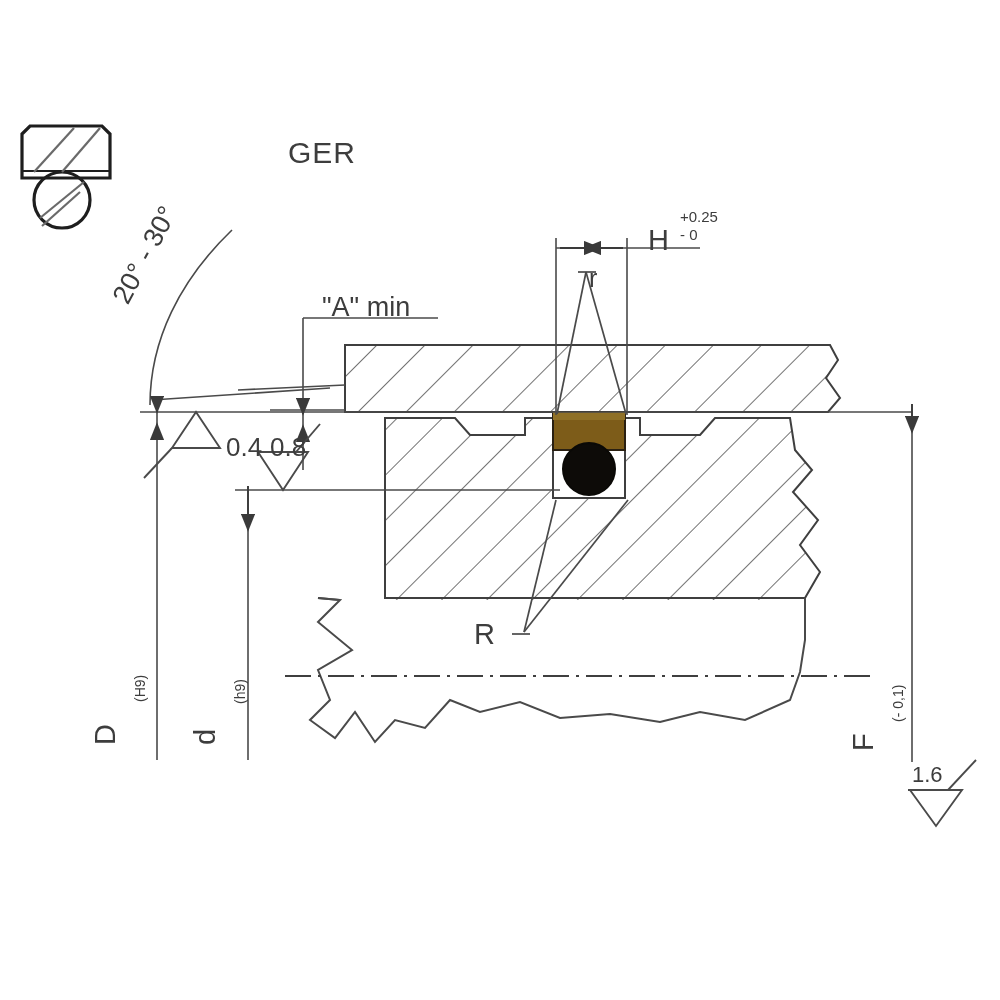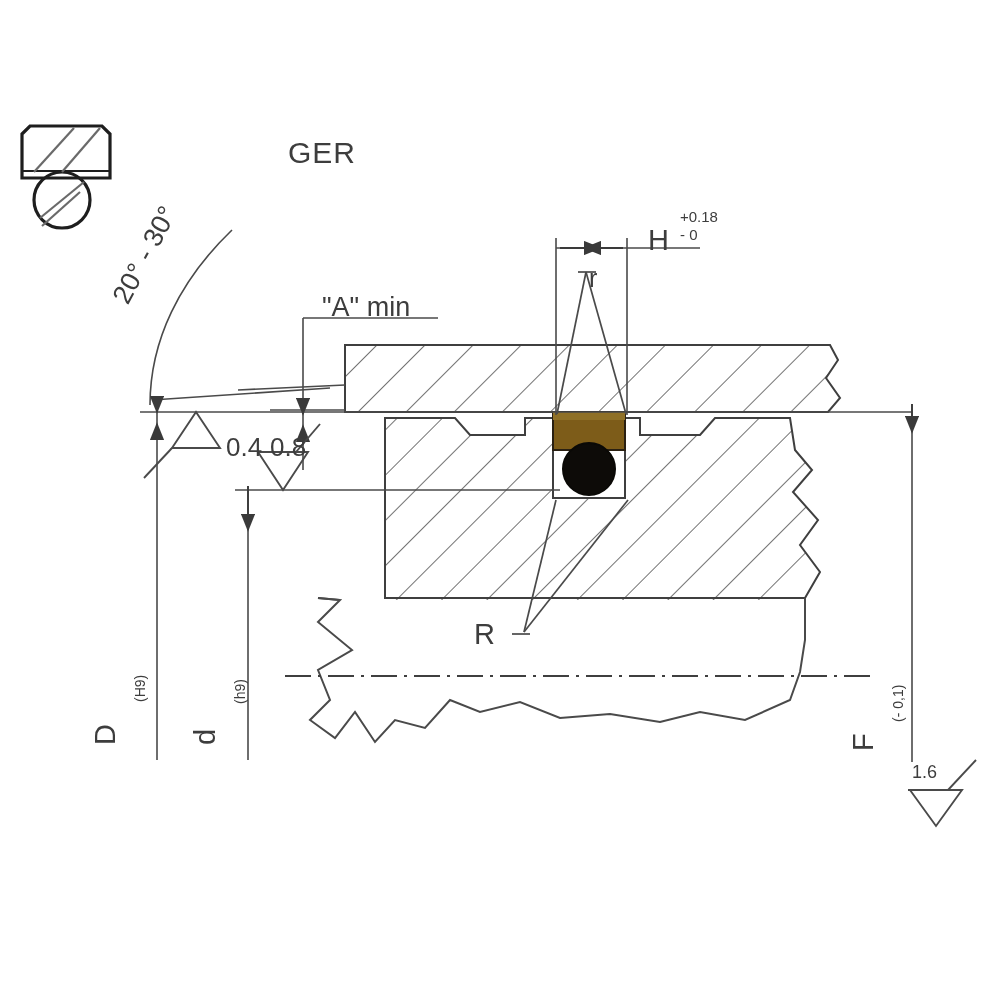--- a/index.html
+++ b/index.html
@@ -31,21 +31,21 @@
   }
   .lbl-ger     { left: 288px; top: 136px; font-size: 30px; letter-spacing: 1px; color:#3d3d3d; }
   .lbl-amin    { left: 322px; top: 292px; font-size: 27px; color:#3d3d3d; }
   .lbl-h       { left: 648px; top: 224px; font-size: 29px; color:#3d3d3d; }
   .lbl-htolu   { left: 680px; top: 208px; font-size: 15px; color:#3d3d3d; }
   .lbl-htoll   { left: 680px; top: 226px; font-size: 15px; color:#3d3d3d; }
   .lbl-r-small { left: 589px; top: 264px; font-size: 25px; color:#3d3d3d; }
   .lbl-R-big   { left: 474px; top: 618px; font-size: 29px; color:#3d3d3d; }
   .lbl-04      { left: 178px; top: 432px; font-size: 26px; color:#3d3d3d;margin-left:48px; }
   .lbl-08      { left: 270px; top: 432px; font-size: 26px; color:#3d3d3d; }
-  .lbl-16      { left: 912px; top: 762px; font-size: 18px; color:#3d3d3d; }
+  .lbl-16      { left: 912px; top: 762px; font-size: 22px; color:#3d3d3d; }
   .lbl-ang1    { left: 134px; top: 278px; font-size: 27px; color:#3d3d3d;
                  transform: rotate(-62deg); transform-origin: left bottom; }
   .lbl-vert {
     color: #3d3d3d;
     transform-origin: left bottom;
     transform: rotate(-90deg);
   }
   .lbl-D       { left: 122px; top: 712px; font-size: 29px; }
   .lbl-Dsub    { left: 148px; top: 686px; font-size: 14px; }
   .lbl-d       { left: 222px; top: 712px; font-size: 29px; }
@@ -197,21 +197,21 @@
       <line x1="908" y1="790" x2="962" y2="790"></line>
     </g>
 
   </svg>
 
   <div class="lbl lbl-ger">GER</div>
 
   <div class="lbl lbl-amin">"A" min</div>
 
   <div class="lbl lbl-h">H</div>
-  <div class="lbl lbl-htolu">+0.18</div>
+  <div class="lbl lbl-htolu">+0.25</div>
   <div class="lbl lbl-htoll">- 0</div>
 
   <div class="lbl lbl-r-small">r</div>
   <div class="lbl lbl-R-big">R</div>
 
   <div class="lbl lbl-04">0.4</div>
   <div class="lbl lbl-08">0.8</div>
   <div class="lbl lbl-16">1.6</div>
 
   <div class="lbl lbl-ang1">20° - 30°</div>

